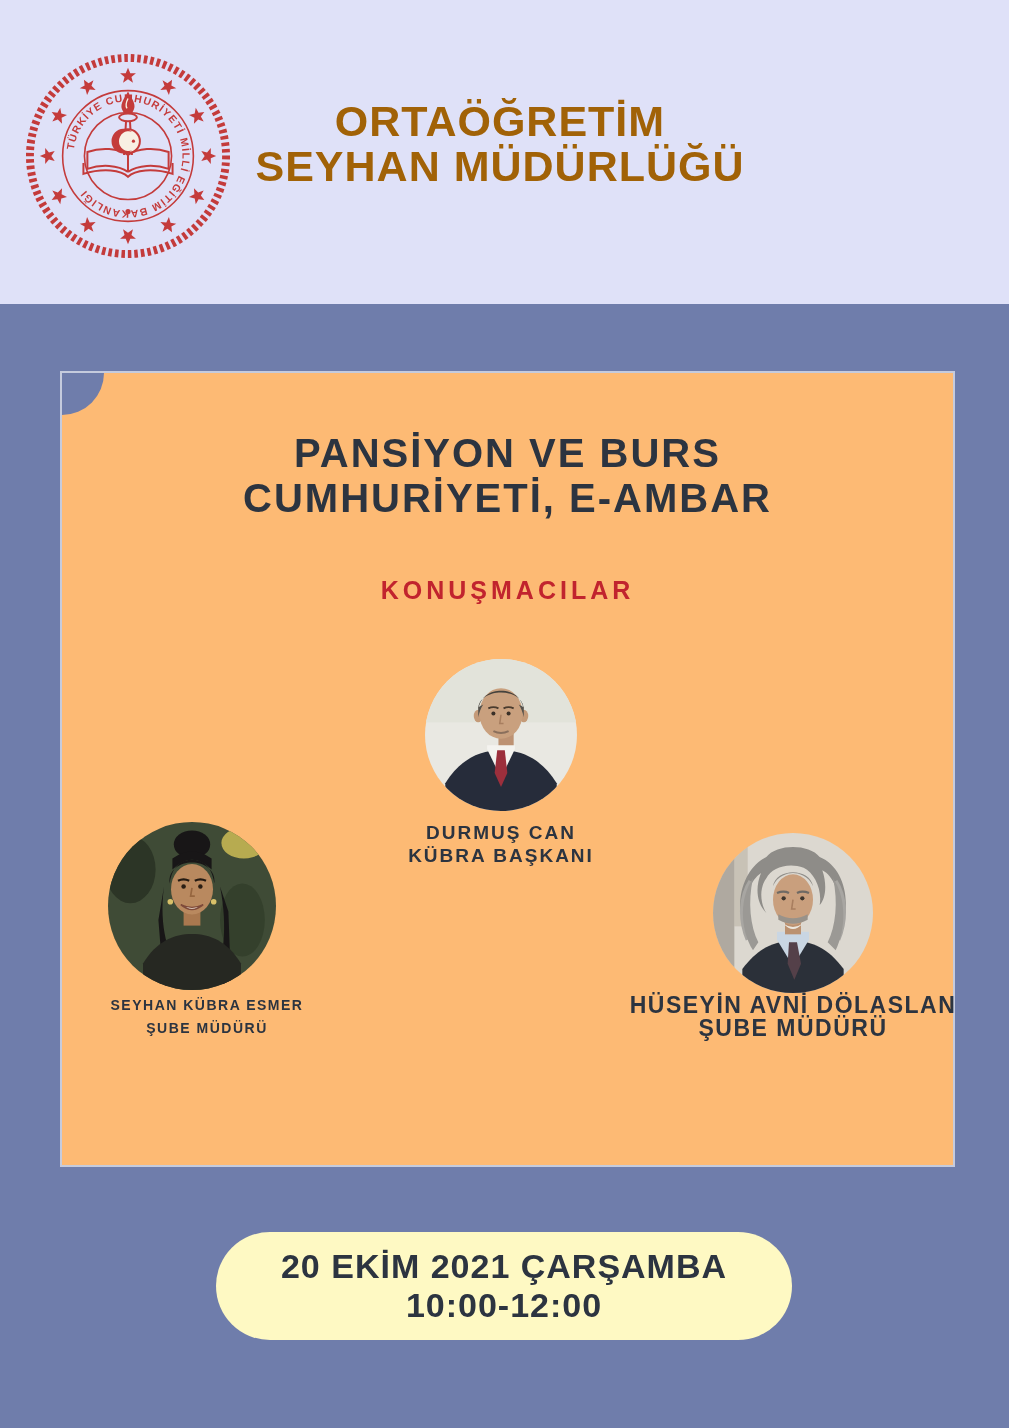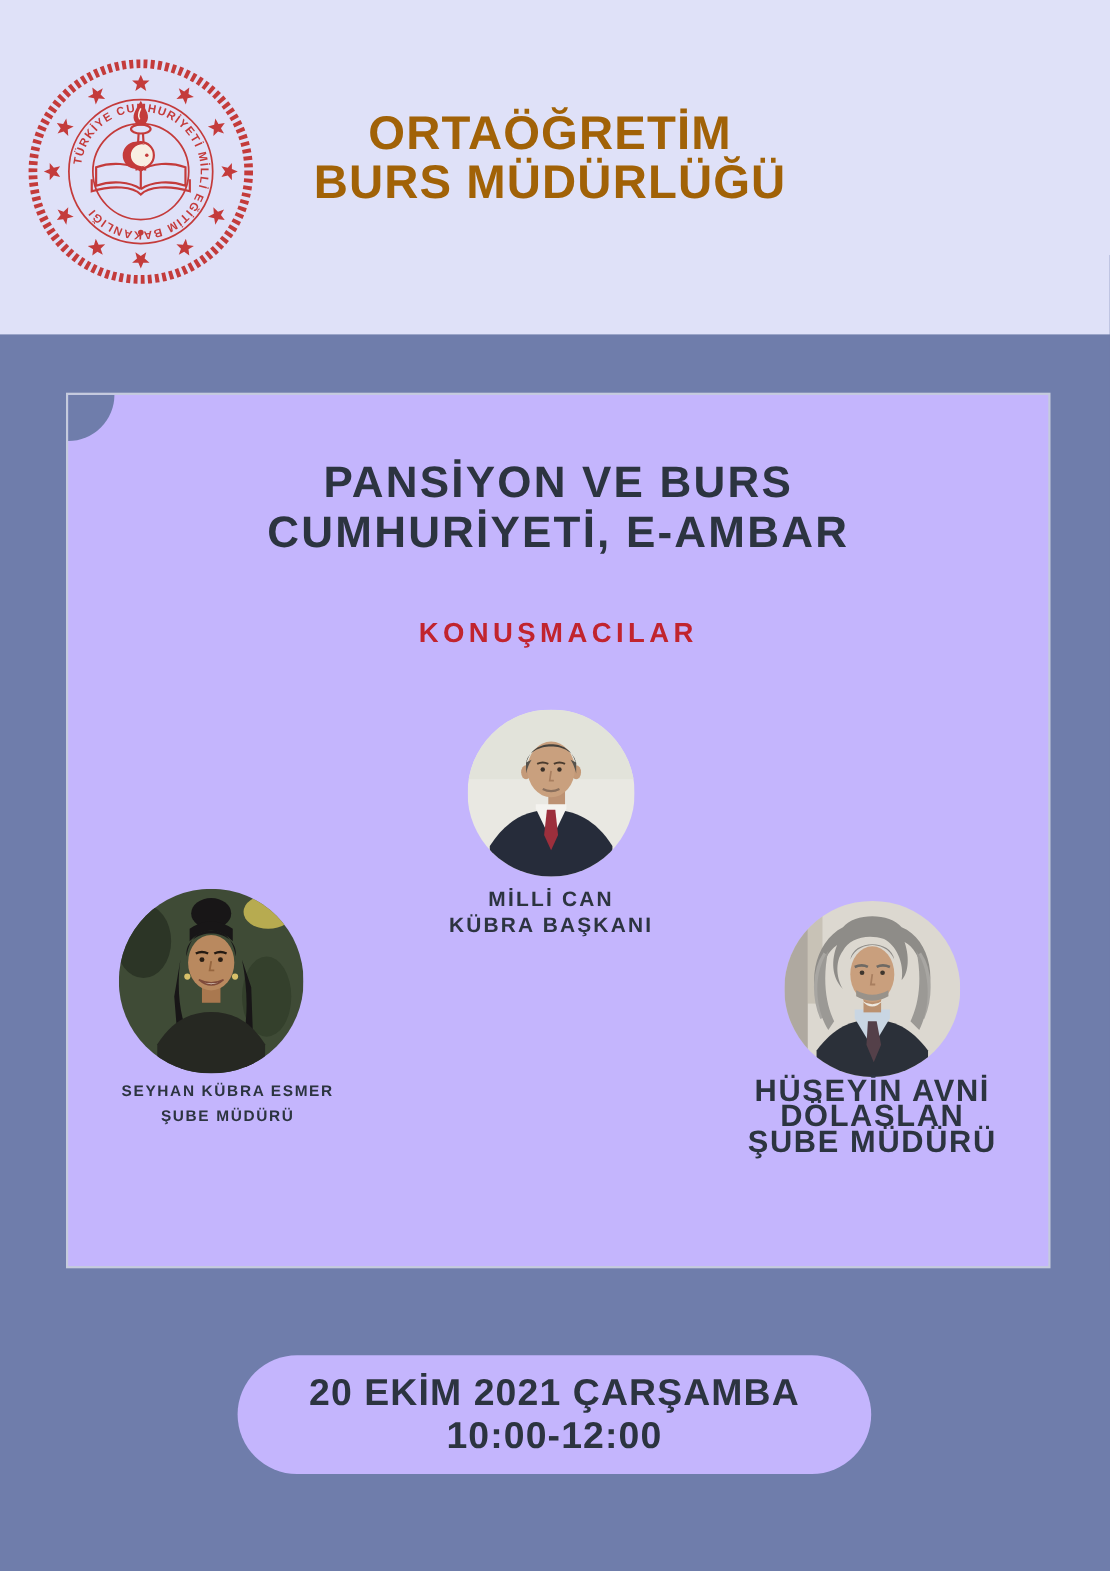--- a/index.html
+++ b/index.html
@@ -23,22 +23,22 @@
   }
   .header-title{
     position:absolute;left:155px;top:99px;width:690px;
     text-align:center;
     font-size:43px;line-height:45px;font-weight:800;
     letter-spacing:1px;
     color:#a16207;
   }
   
   .card{
-    position:absolute;left:62px;top:359px;width:891px;height:792px;
-    background:#c4b5fd;
+    position:absolute;left:62px;top:373px;width:891px;height:792px;
+    background:#fdba74;
     box-shadow:0 0 0 2px rgba(255,255,255,.6);
   }
   .notch{
     position:absolute;left:0;top:0;width:42px;height:42px;
     background:#6F7DAB;
     border-bottom-right-radius:100%;
   }
   .card-title{
     position:absolute;left:0;top:58px;width:891px;
     text-align:center;
@@ -58,25 +58,25 @@
   .photo svg{display:block;width:100%;height:100%;}
   .photo-center{left:363px;top:286px;width:152px;height:152px;}
   .photo-left{left:46px;top:449px;width:168px;height:168px;}
   .photo-right{left:651px;top:460px;width:160px;height:160px;}
   .names{
     position:absolute;text-align:center;
     font-weight:800;color:#2C3440;
   }
   .names-center{left:239px;top:448px;width:400px;font-size:19px;line-height:23px;letter-spacing:2px;}
   .names-left{left:-5px;top:621px;width:300px;font-size:14px;line-height:23px;letter-spacing:1.5px;}
-  .names-right{left:561px;top:621px;width:340px;font-size:28px;line-height:23px;letter-spacing:1.5px;text-align:center;}
+  .names-right{left:561px;top:621px;width:340px;font-size:23px;line-height:23px;letter-spacing:1.5px;text-align:center;}
   
   .pill{
     position:absolute;left:216px;top:1232px;width:576px;height:108px;
-    background:#c4b5fd;border-radius:54px;
+    background:#fef9c3;border-radius:54px;
     display:flex;flex-direction:column;justify-content:center;align-items:center;
     text-align:center;
     font-size:34px;line-height:39px;font-weight:800;letter-spacing:1px;
     color:#2C3440;
   }
 </style>
 </head>
 <body>
 
 <div class="page">
@@ -154,21 +154,21 @@
           <path d="M105,104 C95,97 78,96 64,101 L64,118 C78,113 95,114 105,121"></path>
           <path d="M105,104 C115,97 132,96 146,101 L146,118 C132,113 115,114 105,121"></path>
           <path d="M105,104 L105,121"></path>
           <path d="M60,112 L60,123 C80,117 98,119 105,126 C112,119 130,117 150,123 L150,112"></path>
         </g>
       </svg>
     </div>
 
     <div class="header-title">
       <div>ORTAÖĞRETİM</div>
-      <div>BURS MÜDÜRLÜĞÜ</div>
+      <div>SEYHAN MÜDÜRLÜĞÜ</div>
     </div>
   </div>
 
   <div class="card">
     <div class="notch"></div>
 
     <div class="card-title">
       <div>PANSİYON VE BURS</div>
       <div>CUMHURİYETİ, E-AMBAR</div>
     </div>
@@ -190,21 +190,21 @@
         <path d="M42,38 L42,46 C43,42 44,39 46,36 Z M78,38 L78,46 C77,42 76,39 74,36 Z" fill="#55524C"></path>
         <path d="M50,39 Q54,37 58,39" stroke="#4A3B2E" stroke-width="1.5" fill="none"></path>
         <path d="M62,39 Q66,37 70,39" stroke="#4A3B2E" stroke-width="1.5" fill="none"></path>
         <circle cx="54" cy="43" r="1.6" fill="#3A3028"></circle>
         <circle cx="66" cy="43" r="1.6" fill="#3A3028"></circle>
         <path d="M60,44 L59,51 L62,51" stroke="#A87E5F" stroke-width="1.2" fill="none"></path>
         <path d="M54,57 Q60,60 66,57" stroke="#8A6F5C" stroke-width="1.6" fill="none"></path>
       </svg>
     </div>
     <div class="names names-center">
-      <div>MİLLİ CAN</div>
+      <div>DURMUŞ CAN</div>
       <div>KÜBRA BAŞKANI</div>
     </div>
 
     <div class="photo photo-left">
       <svg viewBox="0 0 120 120" xmlns="http://www.w3.org/2000/svg">
         <rect width="120" height="120" fill="#3F4B36"></rect>
         <ellipse cx="97" cy="15" rx="16" ry="11" fill="#CDBC55" opacity="0.85"></ellipse>
         <ellipse cx="16" cy="34" rx="18" ry="24" fill="#2C3526"></ellipse>
         <ellipse cx="96" cy="70" rx="16" ry="26" fill="#34402C"></ellipse>
         <ellipse cx="60" cy="16" rx="13" ry="10" fill="#181617"></ellipse>

